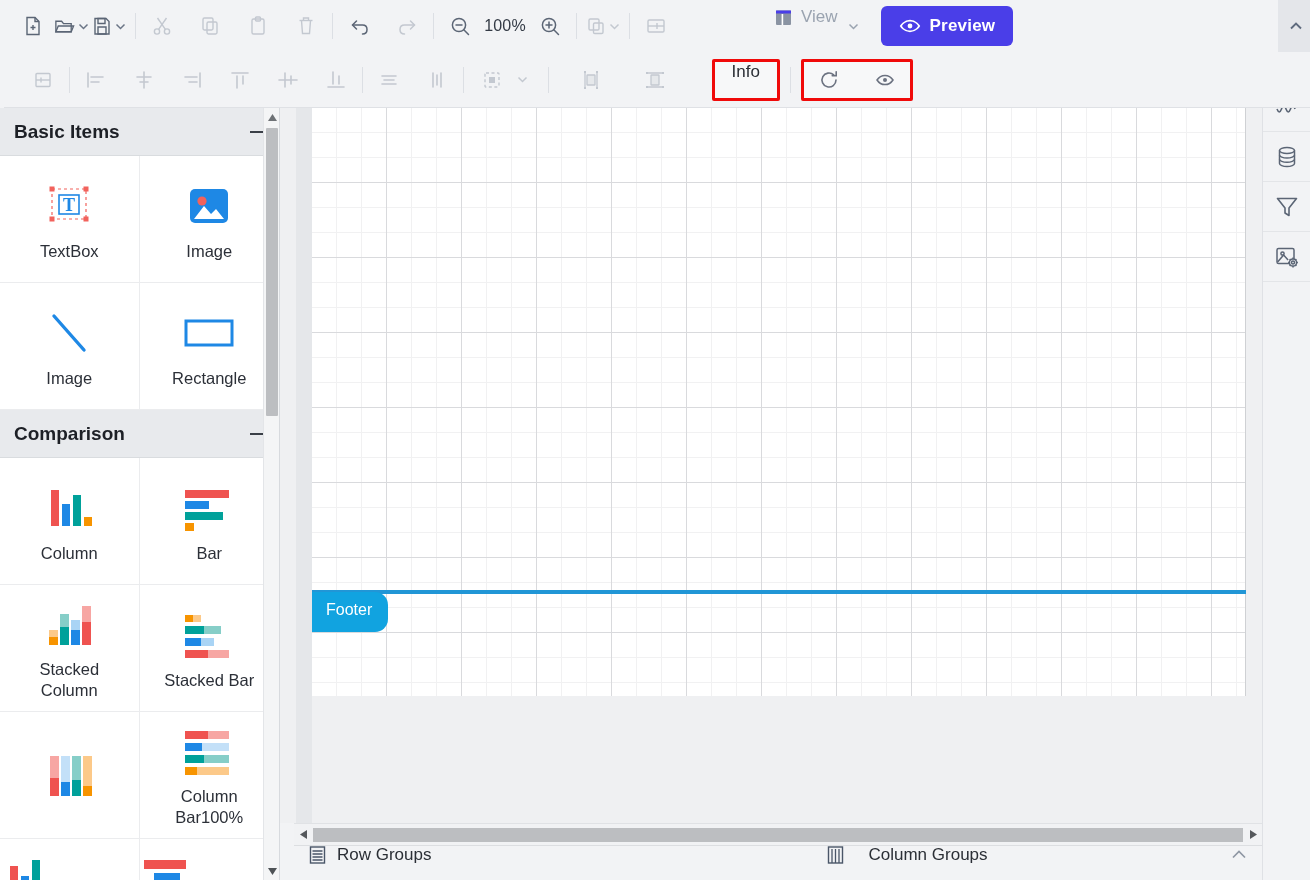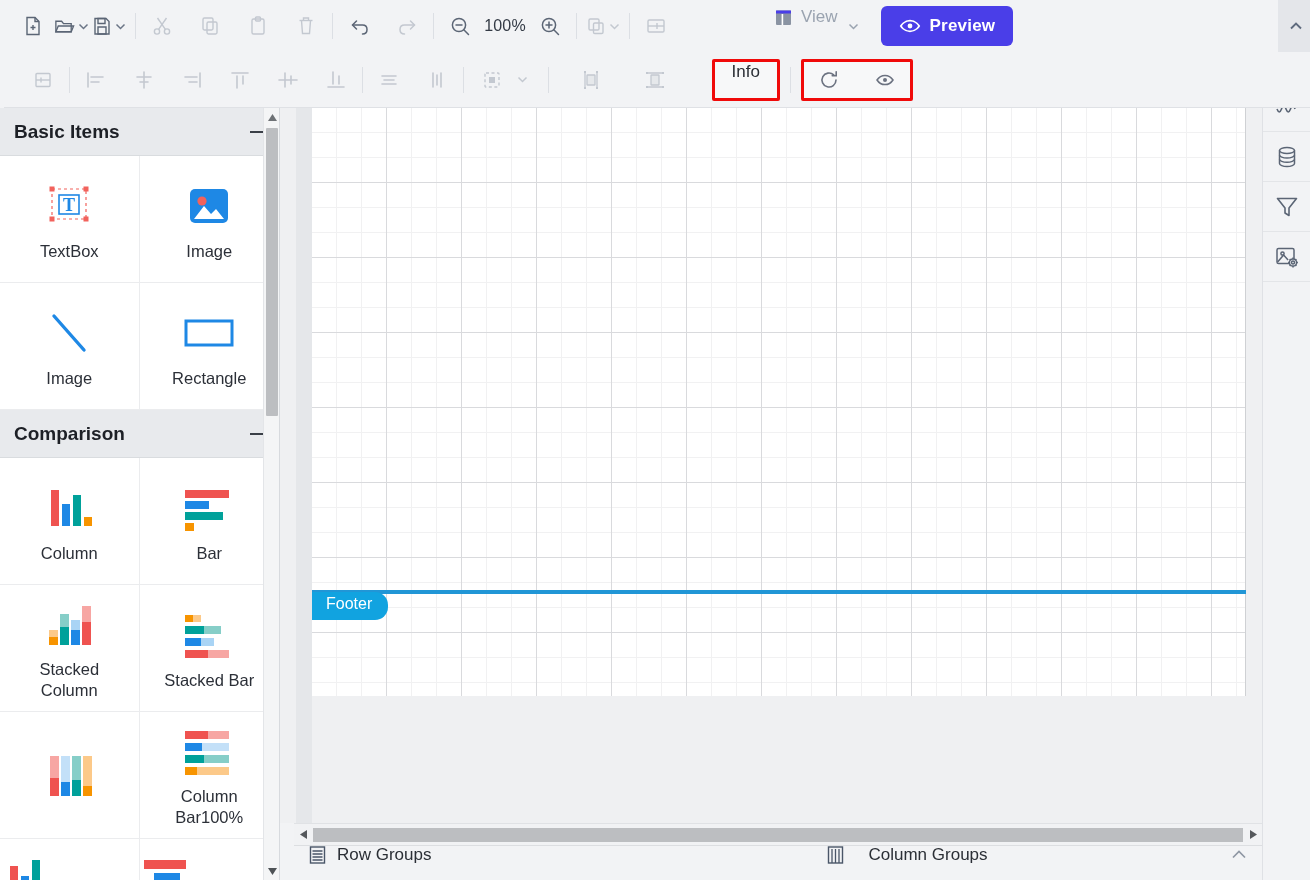--- a/index.html
+++ b/index.html
@@ -113,21 +113,21 @@
       linear-gradient(to bottom, #f1f1f2 1px, transparent 1px);
     background-size: 75px 75px, 75px 75px, 25px 25px, 25px 25px;
     background-position: -1px -1px, -1px -1px, -1px -1px, -1px -1px;
     border-right: 1px solid #cfd1d4;
   }
   #footer-line {
     position: absolute; left: 32px; top: 482px; width: 934px; height: 4px;
     background: #2196d6;
   }
   #footer-tab {
-    position: absolute; left: 32px; top: 484px; height: 28px; padding: 0 16px 4px 14px;
+    position: absolute; left: 32px; top: 484px; height: 40px; padding: 0 16px 4px 14px;
     background: #11a3e0; color: #fff; font-size: 16px;
     border-top-right-radius: 13px; border-bottom-right-radius: 13px;
     display: flex; align-items: center; cursor: pointer;
   }
 
   
   #hscroll-track {
     position: absolute; left: 294px; top: 823px; width: 968px; height: 22px;
     background: #f1f2f4; border-top: 1px solid #e0e2e5;
     display: flex; align-items: center;

